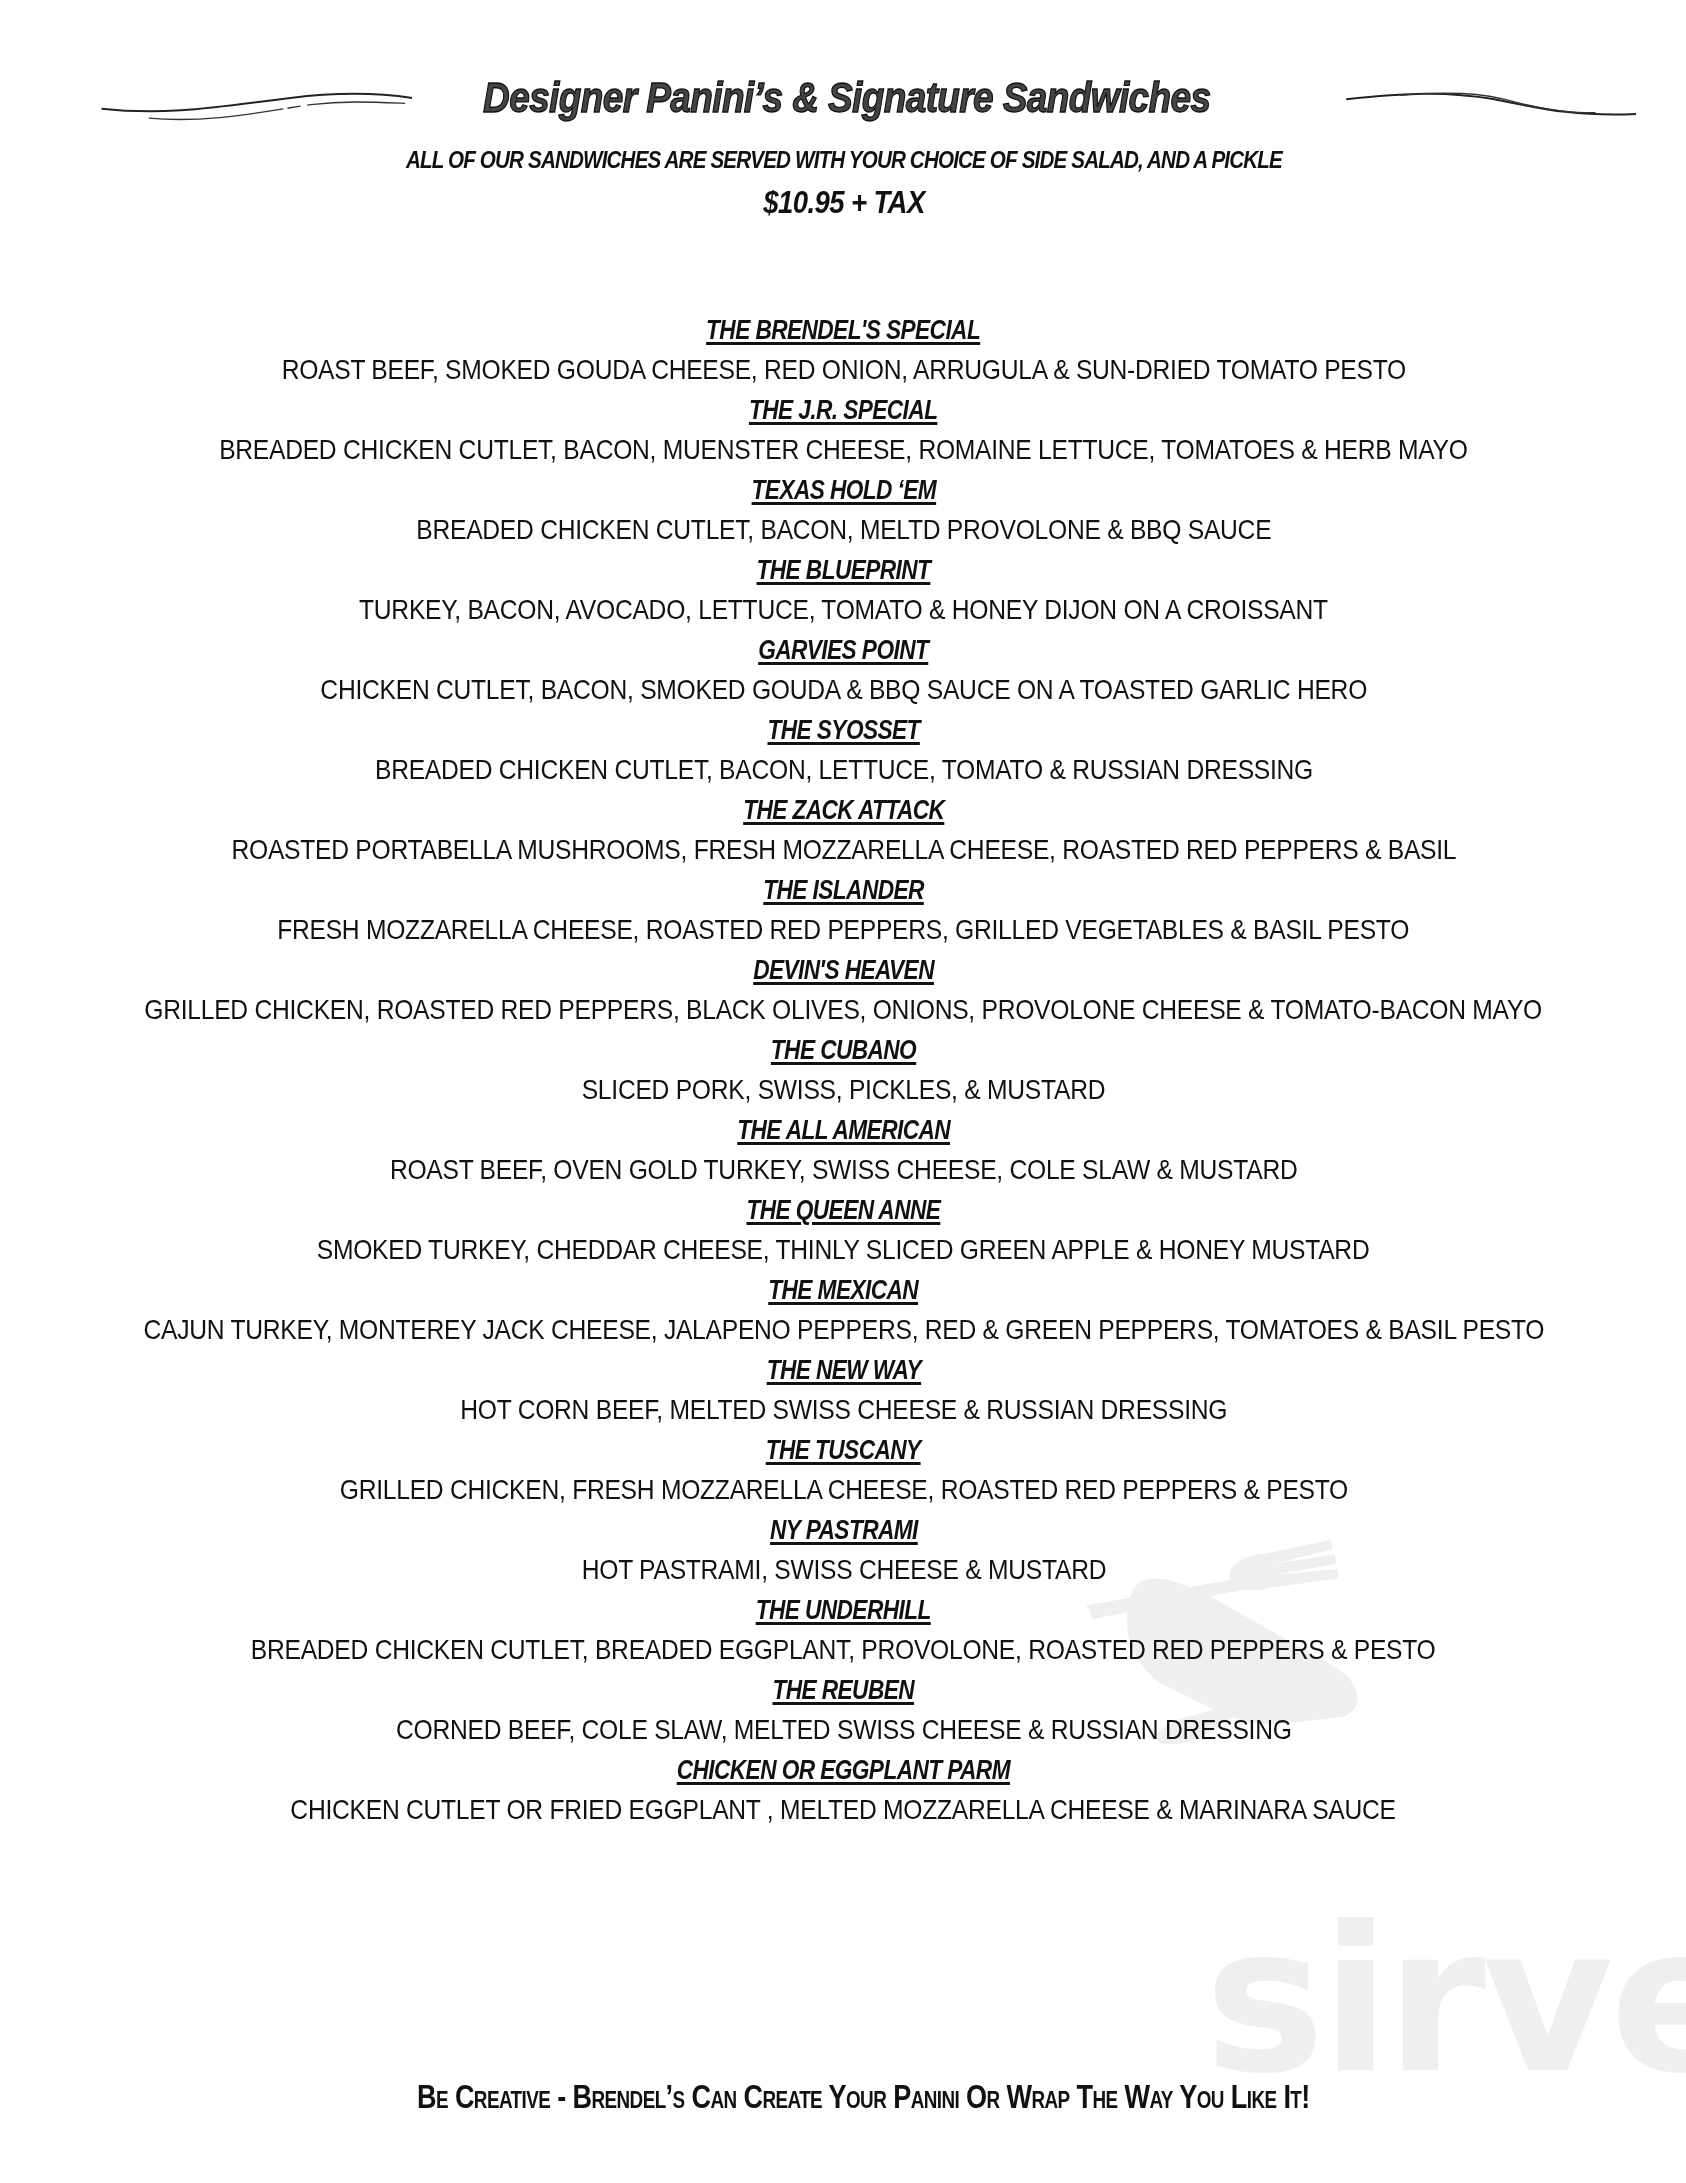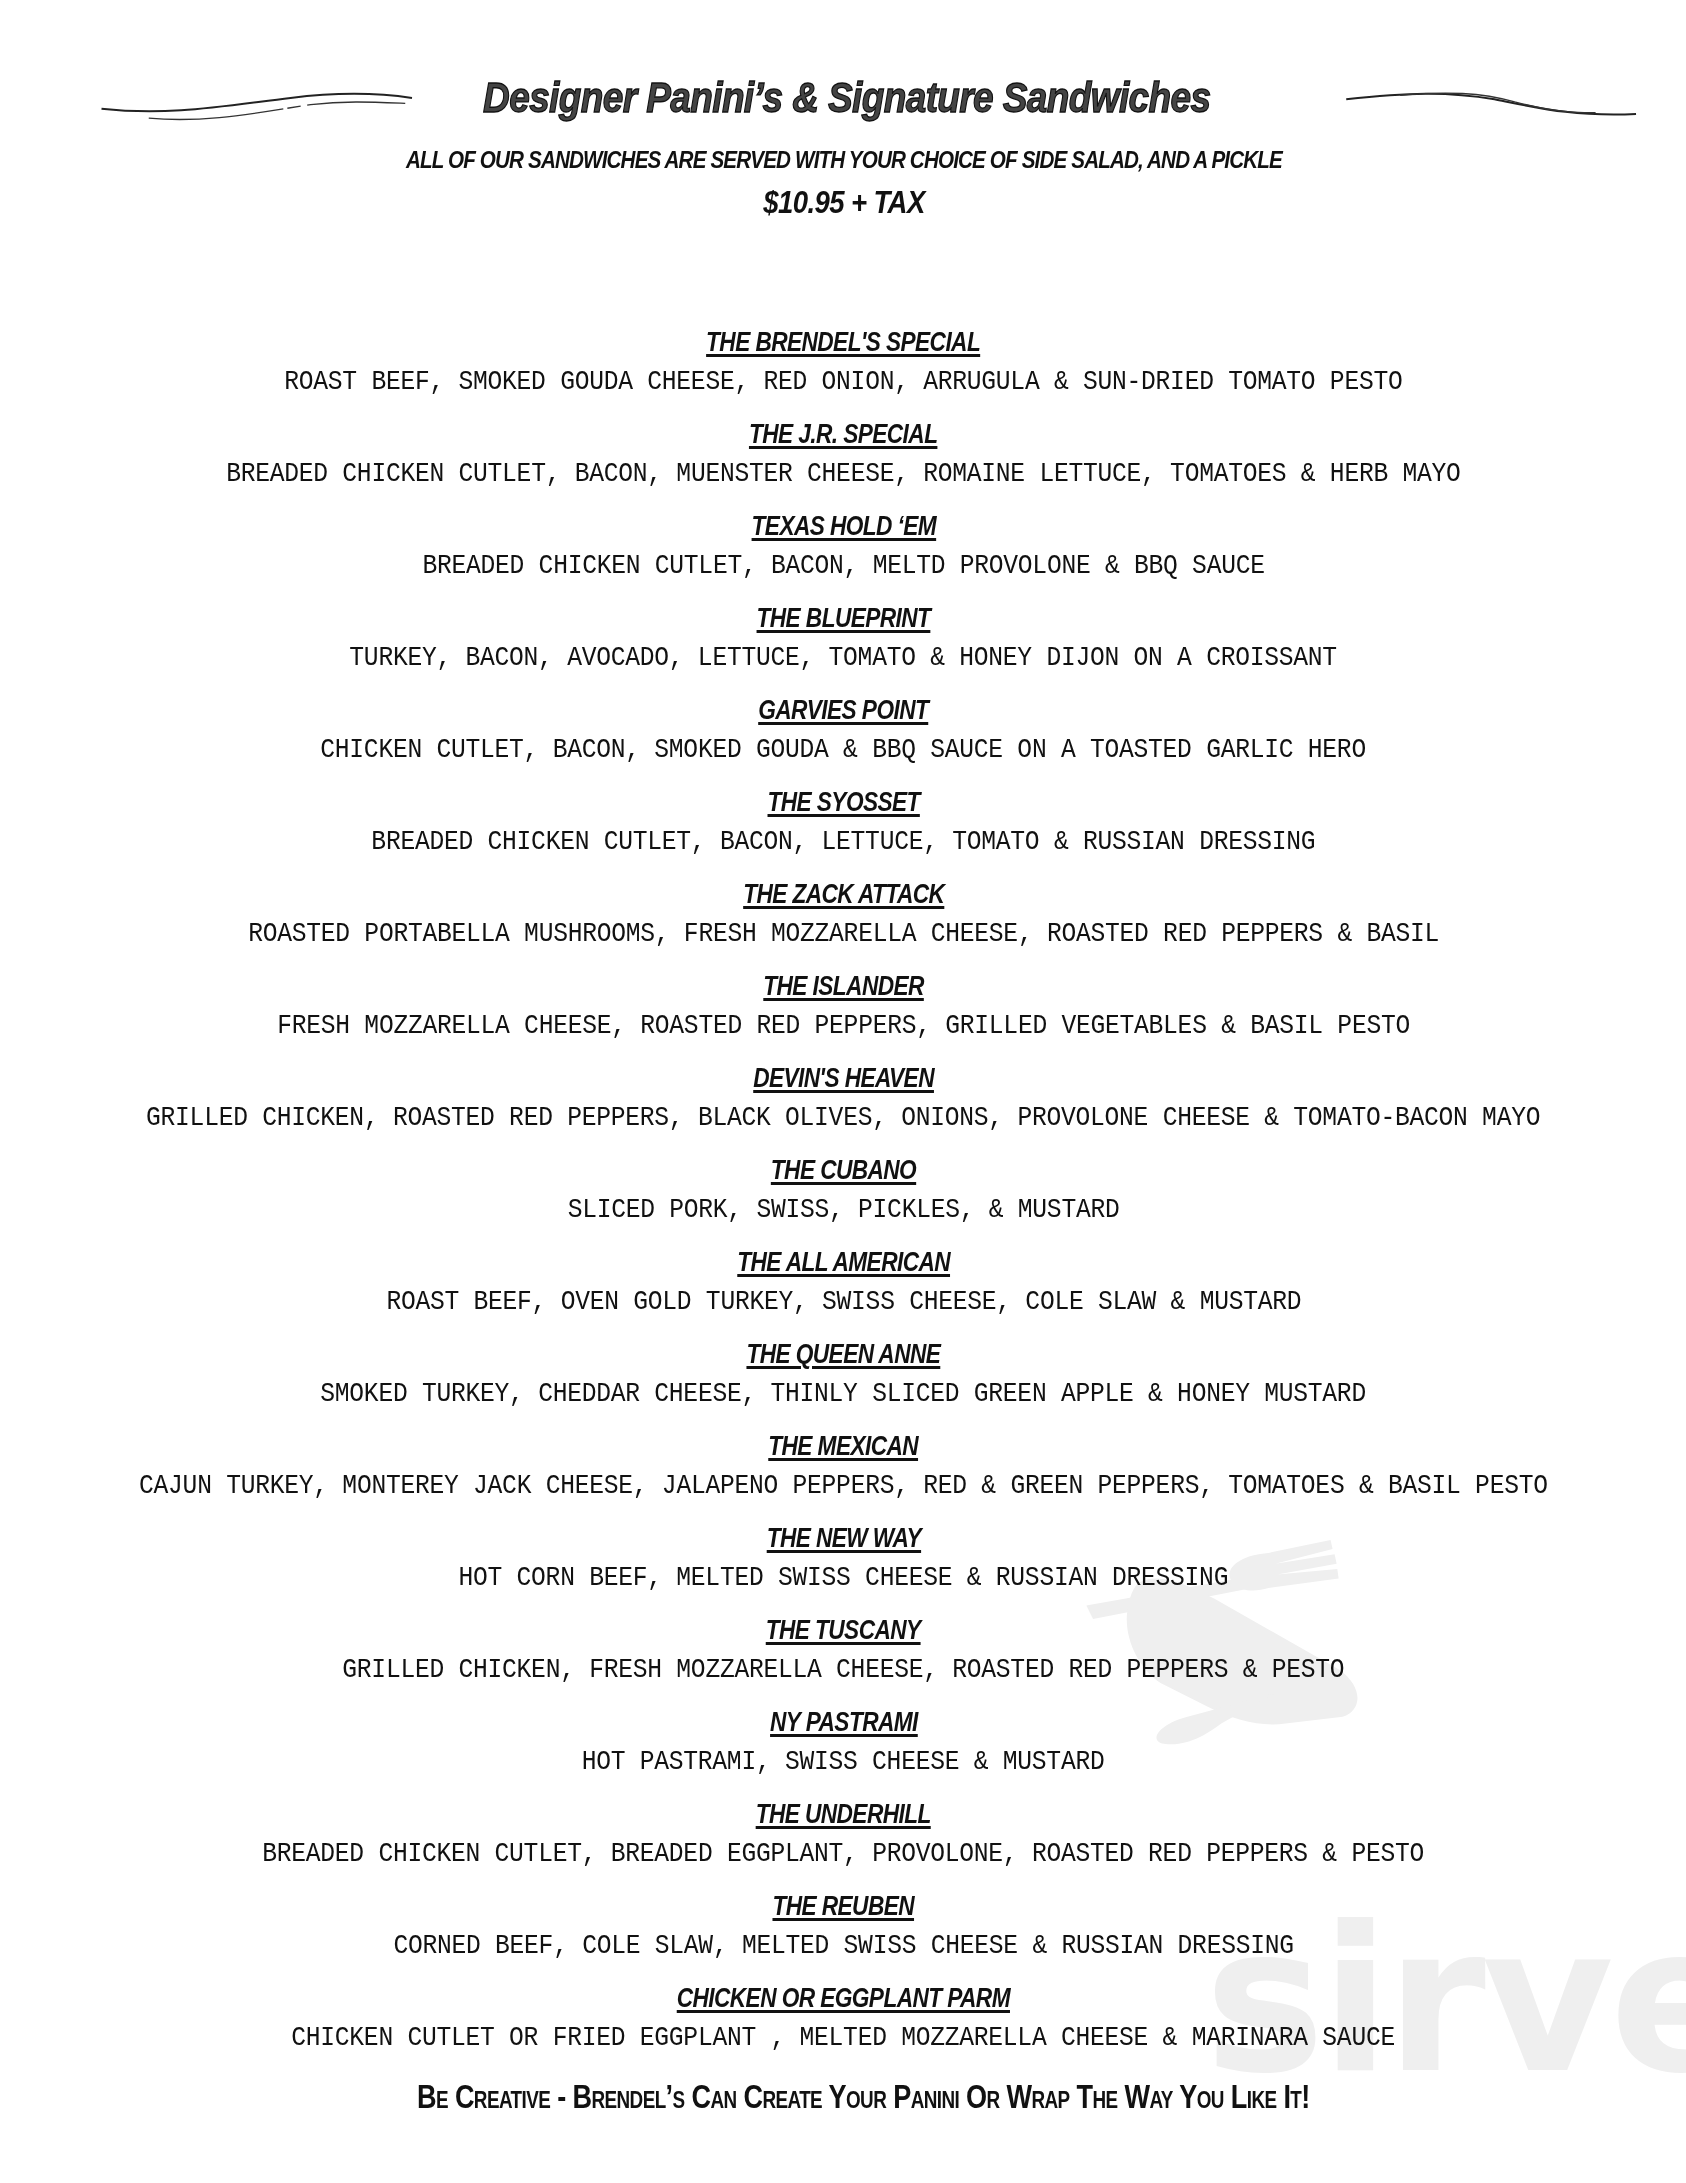--- a/index.html
+++ b/index.html
@@ -5,24 +5,24 @@
   html, body { margin: 0; padding: 0; background: #ffffff; }
   body { width: 1687px; height: 2183px; position: relative; overflow: hidden; font-family: "Liberation Sans", "DejaVu Sans", sans-serif; color: #111; }
   .watermark { position: absolute; left: 0; top: 0; width: 1687px; height: 2183px; pointer-events: none; z-index: 0; }
   .page { position: relative; z-index: 1; width: 1687px; }
   .title-row { position: absolute; top: 65px; left: 0; width: 1622px; height: 67px; }
   .title { position: absolute; left: 0; width: 1687px; top: 0; text-align: center; font-style: italic; font-weight: bold; font-size: 43px; letter-spacing: -0.7px; color: #444; -webkit-text-stroke: 1.3px #111; transform: scaleX(0.86); transform-origin: 867px 0; line-height: 65px; }
   .swoosh { position: absolute; top: 13.5px; }
   .subtitle { position: absolute; top: 146px; left: 0; width: 1687px; text-align: center; font-style: italic; font-weight: bold; font-size: 24px; letter-spacing: -1px; transform: scaleX(0.86); transform-origin: 847px 0; }
   .price { position: absolute; top: 184px; left: 0; width: 1687px; text-align: center; font-style: italic; font-weight: bold; font-size: 32px; letter-spacing: -0.7px; transform: scaleX(0.86); transform-origin: 847px 0; }
   .menu { position: absolute; top: 310px; left: 0; width: 1687px; text-align: center; }
-  .item { margin: 12px; }
+  .item { margin: 0; }
   .item-name { display: block; height: 40px; line-height: 40px; font-style: italic; font-weight: bold; font-size: 27px; letter-spacing: -0.7px; }
   .item-name span { text-decoration: underline; text-decoration-thickness: 2.7px; text-underline-offset: 3.4px; display: inline-block; transform: scaleX(0.84); }
-  .item-desc { display: block; line-height: 40px; font-size: 28px; letter-spacing: -0.3px; font-family: Liberation Mono, monospace; }
+  .item-desc { display: block; line-height: 40px; font-size: 28px; letter-spacing: -0.3px; }
   .item-desc span { display: inline-block; transform: scaleX(0.88); }
   .footer { position: absolute; top: 2078px; left: 0; width: 1687px; text-align: center; font-weight: bold; font-variant: small-caps; font-size: 33px; letter-spacing: -0.7px; }
   .footer span { display: inline-block; transform: scaleX(0.82); transform-origin: center; margin-left: 40px; }
 </style>
 </head>
 <body>
 
 <svg class="watermark" viewBox="0 0 2500 3236" xmlns="http://www.w3.org/2000/svg">
   <g fill="#efefef">
 

